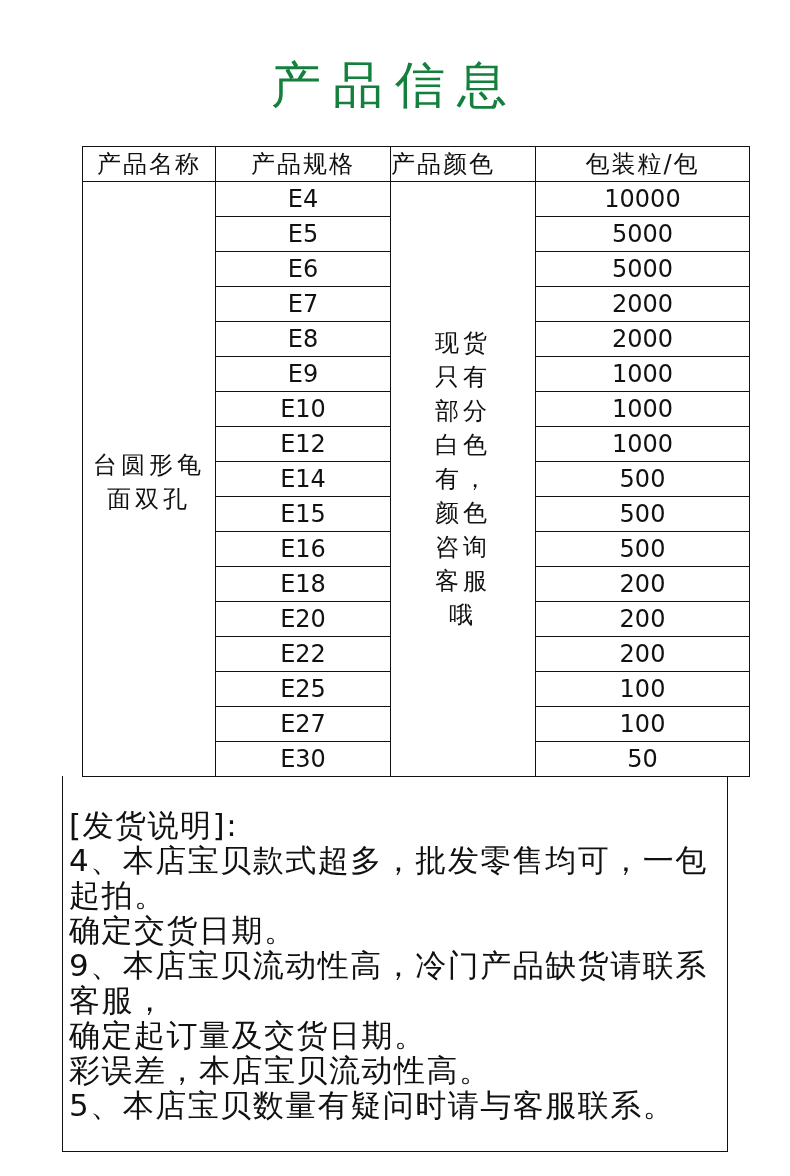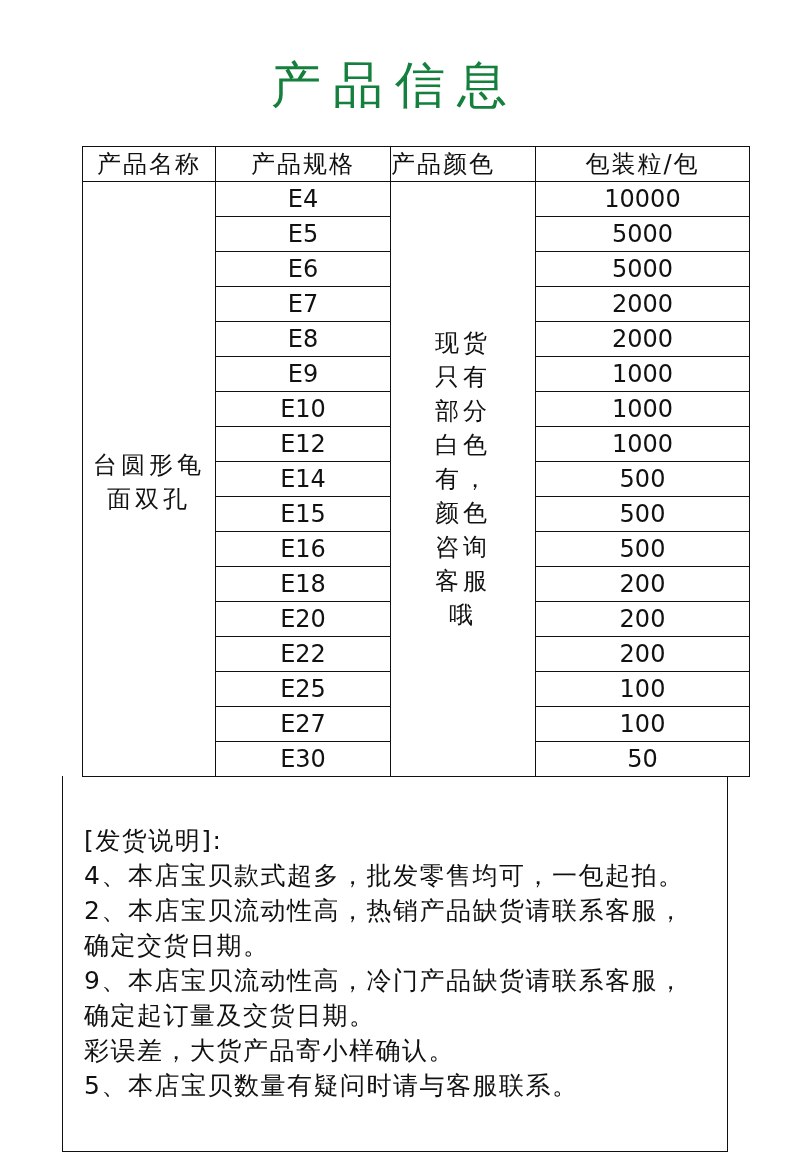--- a/index.html
+++ b/index.html
@@ -10,21 +10,21 @@
   table.spec { position:absolute; left:62px; top:146px; border-collapse:collapse;
                table-layout:fixed; width:667px;margin-left:20px; }
   table.spec td, table.spec th { border:1.5px solid #111; padding:0; text-align:center;
                font-weight:normal; font-size:24px; height:34px; line-height:34px; }
   table.spec th { font-size:24px; letter-spacing:2px; }
   td.merged { vertical-align:middle; line-height:34px; font-size:23px; letter-spacing:4px; }
   td.name-cell { padding-top:6px !important; }
   td.color-cell { padding:0 32px !important; }
   .notes { position:absolute; left:62px; top:776px; width:664px; height:375px;
            border:1.5px solid #111; border-top:none; box-sizing:content-box; }
-  .notes-inner { padding:47px 0 0 6px; font-size:25px; line-height:35px; letter-spacing:1.5px;margin-left:15px; }
+  .notes-inner { padding:32px 0 0 6px; font-size:31px; line-height:35px; letter-spacing:1.5px; }
   .notes-inner div { white-space:pre-wrap; }
 </style>
 </head>
 <body>
 
 <div class="title">产品信息</div>
 
 <table class="spec">
   <colgroup>
     <col style="width:133px">
@@ -120,20 +120,19 @@
         <td>E30</td>
         <td>50</td>
       </tr>
     </tbody>
 </table>
 
 <div class="notes">
   <div class="notes-inner">
     <div>[发货说明]:</div>
     <div>4、本店宝贝款式超多，批发零售均可，一包起拍。</div>
-    <div>2、本店宝贝流动性高，热销产品缺货请联系客服，</div>
     <div>确定交货日期。</div>
     <div>9、本店宝贝流动性高，冷门产品缺货请联系客服，</div>
     <div>确定起订量及交货日期。</div>
-    <div>彩误差，大货产品寄小样确认。</div>
+    <div>彩误差，本店宝贝流动性高。</div>
     <div>5、本店宝贝数量有疑问时请与客服联系。</div>
   </div>
 </div>
 
 </body></html>

